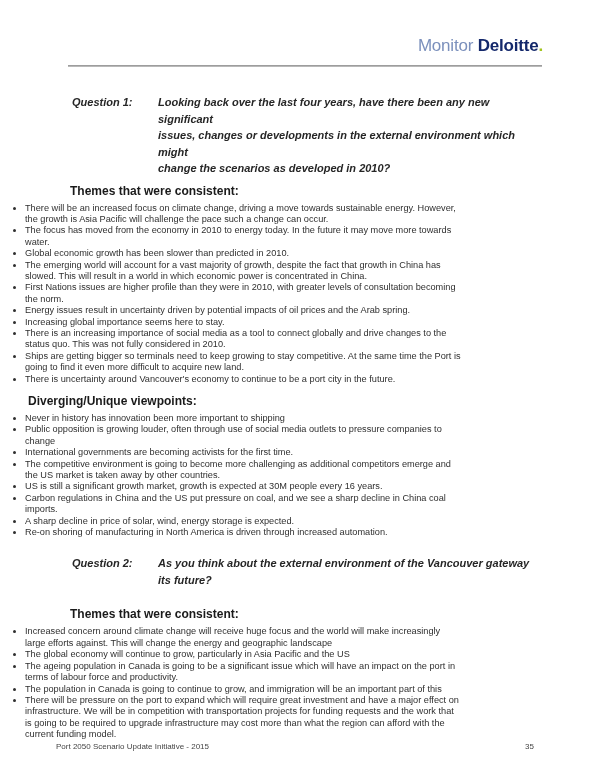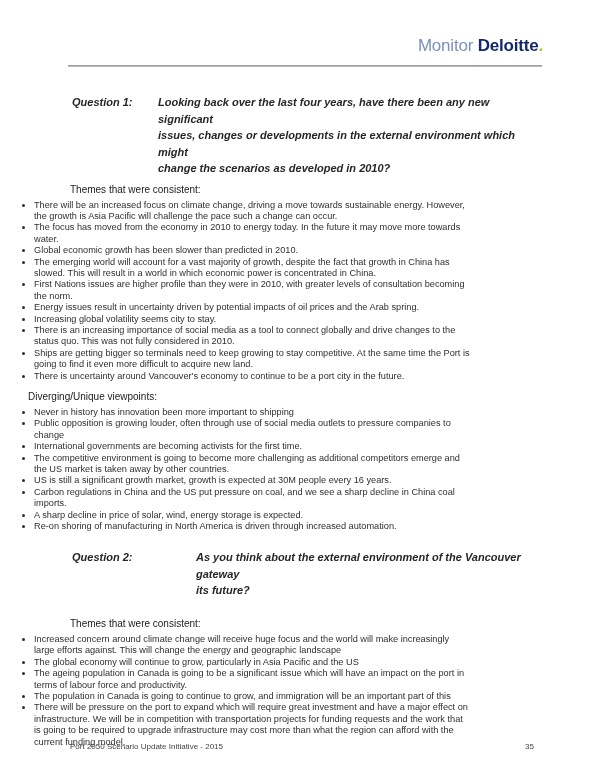--- a/index.html
+++ b/index.html
@@ -34,51 +34,51 @@
   
   .question{
     display:flex;
     margin:27px 60px 0 72px;
     font-style:italic;
     font-size:11px;
     line-height:16.5px;
     color:#262626;
     font-weight:bold;
   }
-  .q2{margin-top:17px;gap:38px;}
+  .q2{margin-top:17px;}
   .q-label{
     flex:0 0 86px;
     white-space:nowrap;
   }
   .q-text{max-width:400px;}
   
   .sec-heading{
     margin:7px 60px 0 70px;
-    font-size:10px;
-    font-weight:400;
+    font-size:12px;
+    font-weight:700;
     color:#1a1a1a;
   }
   .sec-heading.spaced{margin-top:8px;margin-left:28px;}
   .sec-heading.spaced-lg{margin-top:19px;}
   
   ul.bullets{
-    margin:5px 0 9px 12px;
+    margin:5px 0 9px 3px;
     padding:0 0 0 22px;
     list-style:disc outside;
   }
   ul.bullets li{
     max-width:436px;
     font-size:9.2px;
     line-height:11.4px;
     color:#2f2f2f;
   }
   
   .footer{
     position:absolute;
-    left:70px;right:66px;top:742px;
+    left:56px;right:66px;top:742px;
     display:flex;
     justify-content:space-between;
     font-size:8px;
     color:#454545;
   }
 </style>
 </head>
 <body>
 
 <div class="page">
@@ -98,21 +98,21 @@
   </div>
 
   <div class="sec-heading">Themes that were consistent:</div>
   <ul class="bullets">
       <li>There will be an increased focus on climate change, driving a move towards sustainable energy. However, the growth is Asia Pacific will challenge the pace such a change can occur.</li>
       <li>The focus has moved from the economy in 2010 to energy today. In the future it may move more towards water.</li>
       <li>Global economic growth has been slower than predicted in 2010.</li>
       <li>The emerging world will account for a vast majority of growth, despite the fact that growth in China has slowed. This will result in a world in which economic power is concentrated in China.</li>
       <li>First Nations issues are higher profile than they were in 2010, with greater levels of consultation becoming the norm.</li>
       <li>Energy issues result in uncertainty driven by potential impacts of oil prices and the Arab spring.</li>
-      <li>Increasing global volatility seems city to stay.</li>
+      <li>Increasing global importance seems here to stay.</li>
       <li>There is an increasing importance of social media as a tool to connect globally and drive changes to the status quo. This was not fully considered in 2010.</li>
       <li>Ships are getting bigger so terminals need to keep growing to stay competitive. At the same time the Port is going to find it even more difficult to acquire new land.</li>
       <li>There is uncertainty around Vancouver's economy to continue to be a port city in the future.</li>
     </ul>
 
   <div class="sec-heading spaced">Diverging/Unique viewpoints:</div>
   <ul class="bullets">
       <li>Never in history has innovation been more important to shipping</li>
       <li>Public opposition is growing louder, often through use of social media outlets to pressure companies to change</li>
       <li>International governments are becoming activists for the first time.</li>

